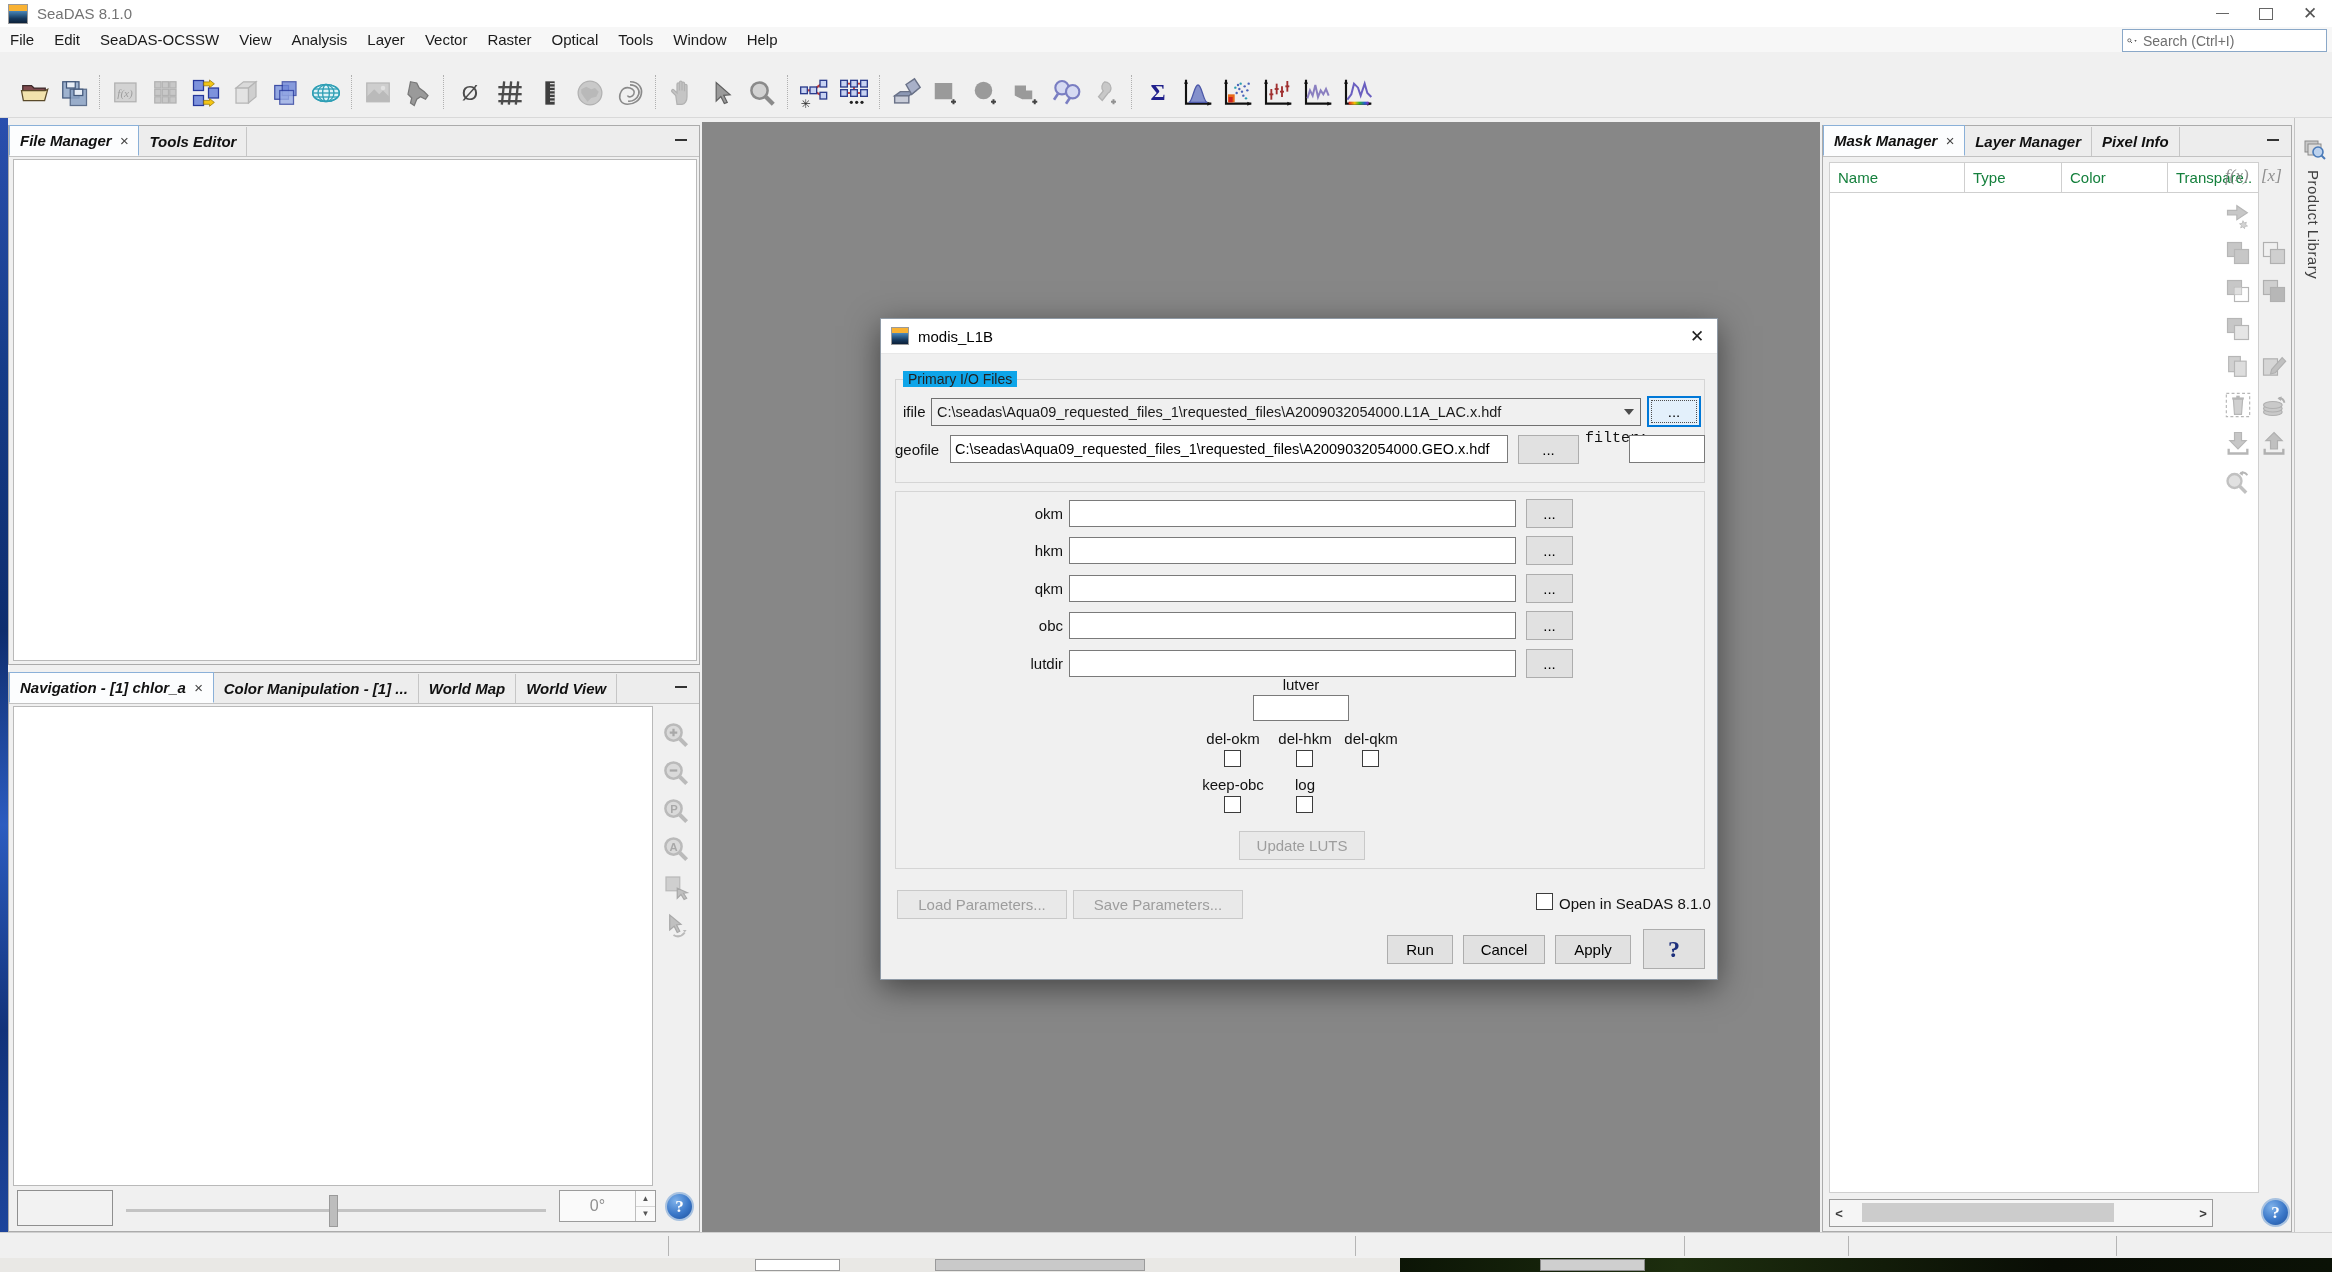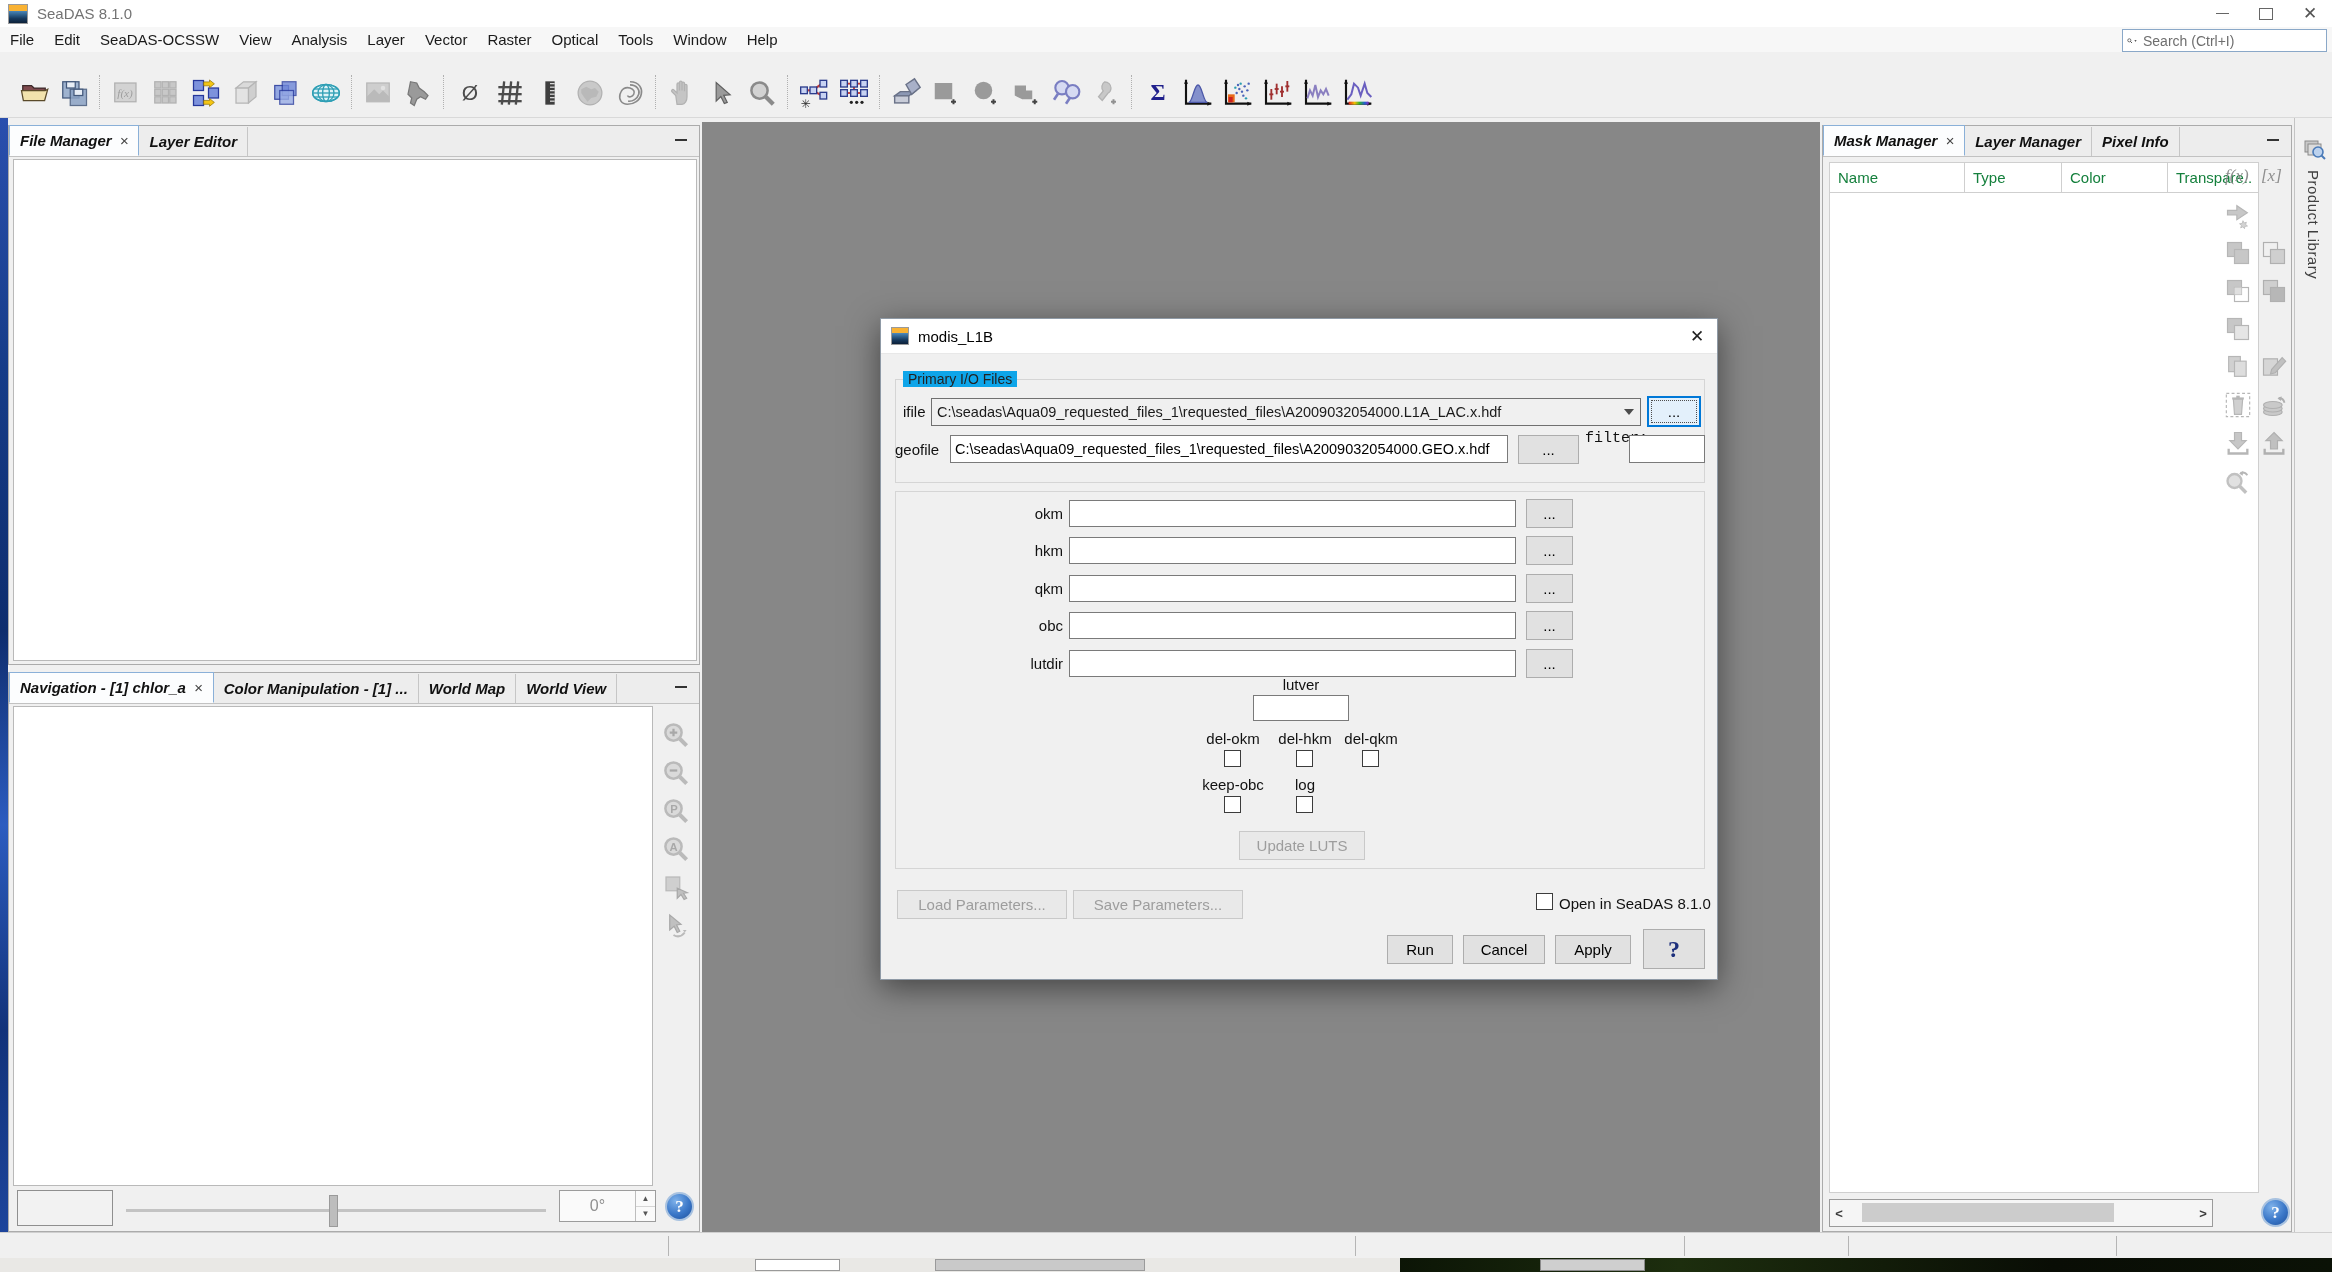--- a/index.html
+++ b/index.html
@@ -447,21 +447,21 @@
 
 <div id="workspace" class="abs"></div>
 
 <div class="panel abs" style="left:8px;top:125px;width:692px;height:540px;">
   <div class="tabbar">
     <div class="tab active">
       <span>File Manager</span>
       <span class="x">×</span>
     </div>
     <div class="tab">
-      <span>Layer Editor</span>
+      <span>Tools Editor</span>
     </div>
     <div class="minbar">
         <div></div>
       </div>
   </div>
   <div class="white-area abs" style="left:4px;top:33px;width:684px;height:502px;"></div>
 </div>
 
 <div class="panel abs" style="left:8px;top:672px;width:692px;height:560px;">
   <div class="tabbar">

